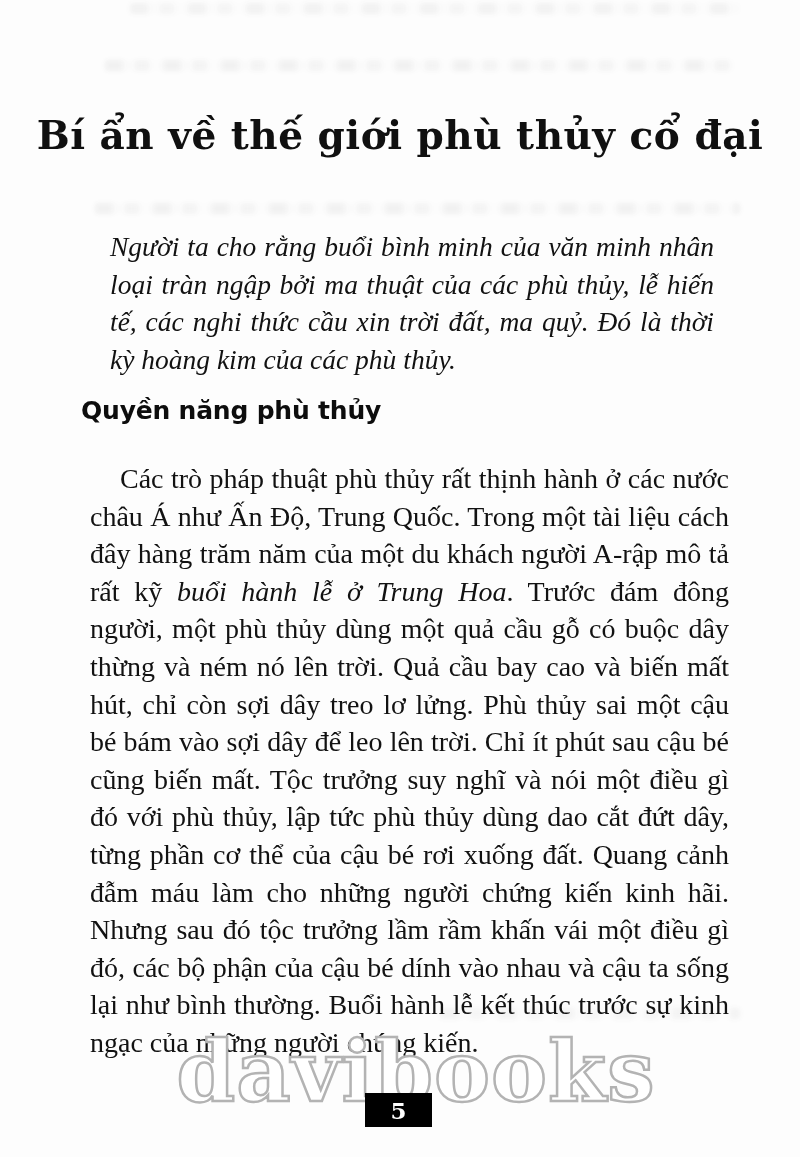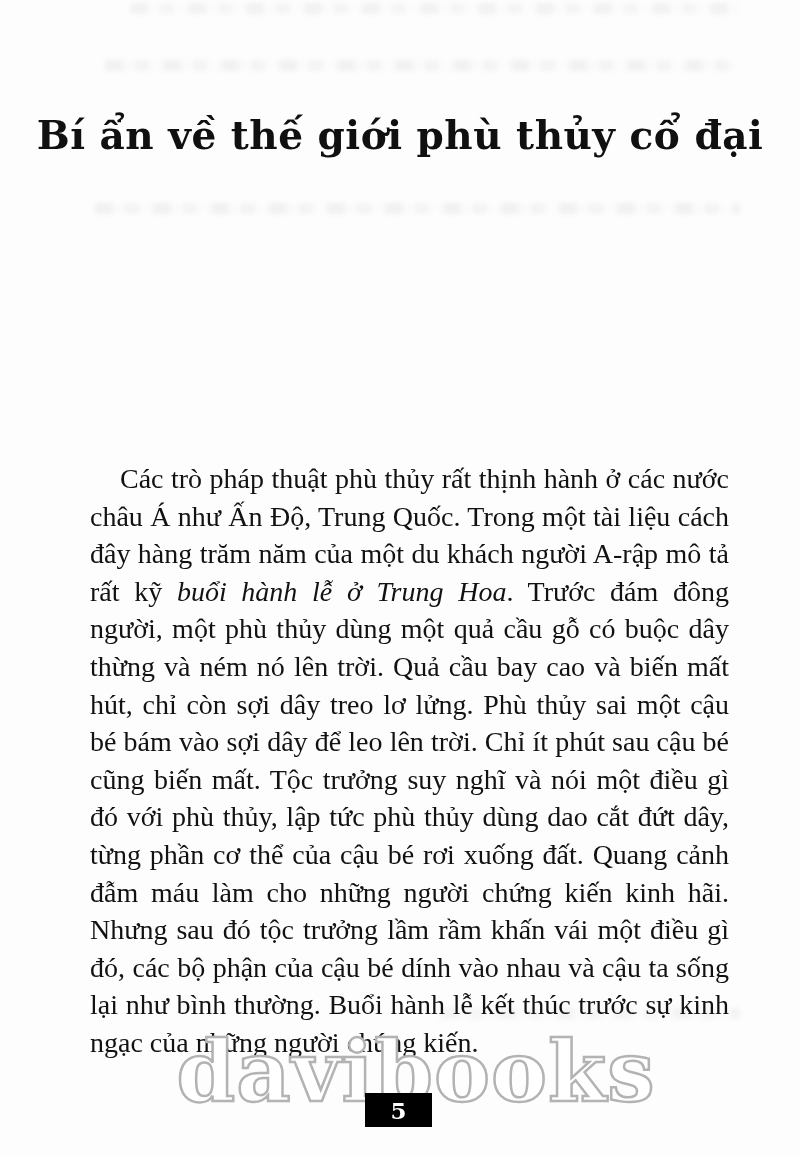--- a/index.html
+++ b/index.html
@@ -132,21 +132,23 @@
 
 <div class="page">
 
   <div class="smudge smudge-1"></div>
   <div class="smudge smudge-2"></div>
   <div class="smudge smudge-3"></div>
   <div class="smudge smudge-4"></div>
 
   <h1 class="title">Bí ẩn về thế giới phù thủy cổ đại</h1>
 
+  <p class="intro">Người ta cho rằng buổi bình minh của văn minh nhân loại tràn ngập bởi ma thuật của các phù thủy, lễ hiến tế, các nghi thức cầu xin trời đất, ma quỷ. Đó là thời kỳ hoàng kim của các phù thủy.</p>
 
+  <h2 class="section-heading">Quyền năng phù thủy</h2>
 
   <p class="body-text"><span>Các trò pháp thuật phù thủy rất thịnh hành ở các nước châu Á như Ấn Độ, Trung Quốc. Trong một tài liệu cách đây hàng trăm năm của một du khách người A-rập mô tả rất kỹ </span><em>buổi hành lễ ở Trung Hoa</em><span>. Trước đám đông người, một phù thủy dùng một quả cầu gỗ có buộc dây thừng và ném nó lên trời. Quả cầu bay cao và biến mất hút, chỉ còn sợi dây treo lơ lửng. Phù thủy sai một cậu bé bám vào sợi dây để leo lên trời. Chỉ ít phút sau cậu bé cũng biến mất. Tộc trưởng suy nghĩ và nói một điều gì đó với phù thủy, lập tức phù thủy dùng dao cắt đứt dây, từng phần cơ thể của cậu bé rơi xuống đất. Quang cảnh đẫm máu làm cho những người chứng kiến kinh hãi. Nhưng sau đó tộc trưởng lầm rầm khấn vái một điều gì đó, các bộ phận của cậu bé dính vào nhau và cậu ta sống lại như bình thường. Buổi hành lễ kết thúc trước sự kinh ngạc của những người chứng kiến.</span></p>
 
   <div class="wm-brand">davibooks</div>
 
   <div class="page-number-box">
     <span class="page-number">5</span>
   </div>
 
 

